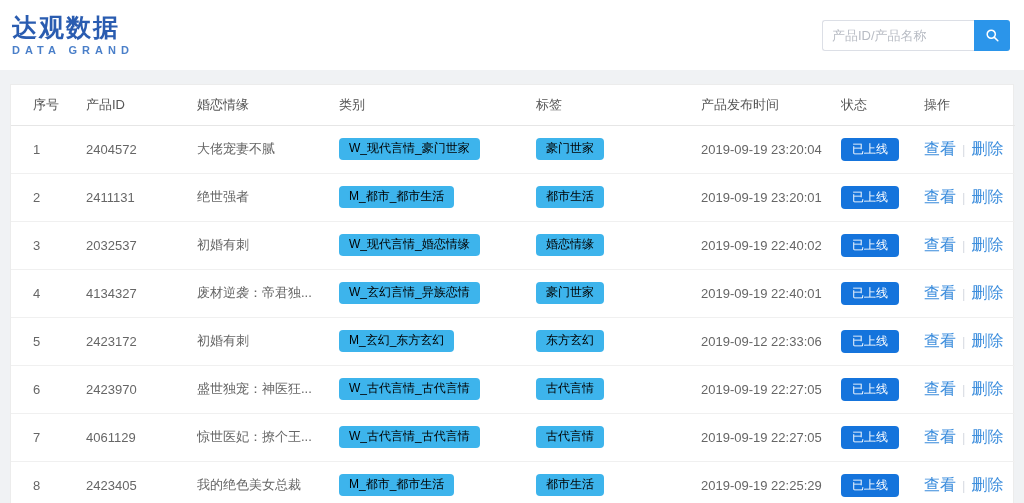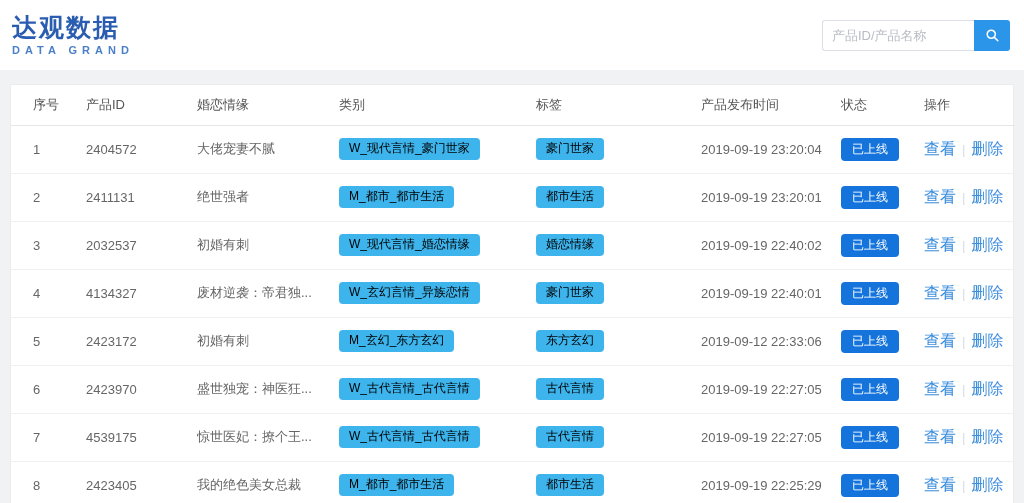--- a/index.html
+++ b/index.html
@@ -190,21 +190,21 @@
     <td><span class="badge">古代言情</span></td>
     <td>2019-09-19 22:27:05</td>
     <td><span class="status-badge">已上线</span></td>
     <td>
       <a class="link">查看</a><span class="link-sep">|</span><a class="link">删除</a>
     </td>
   </tr>
 
   <tr>
     <td>7</td>
-    <td>4539175</td>
+    <td>4061129</td>
     <td>惊世医妃：撩个王...</td>
     <td><span class="badge">W_古代言情_古代言情</span></td>
     <td><span class="badge">古代言情</span></td>
     <td>2019-09-19 22:27:05</td>
     <td><span class="status-badge">已上线</span></td>
     <td>
       <a class="link">查看</a><span class="link-sep">|</span><a class="link">删除</a>
     </td>
   </tr>
 

